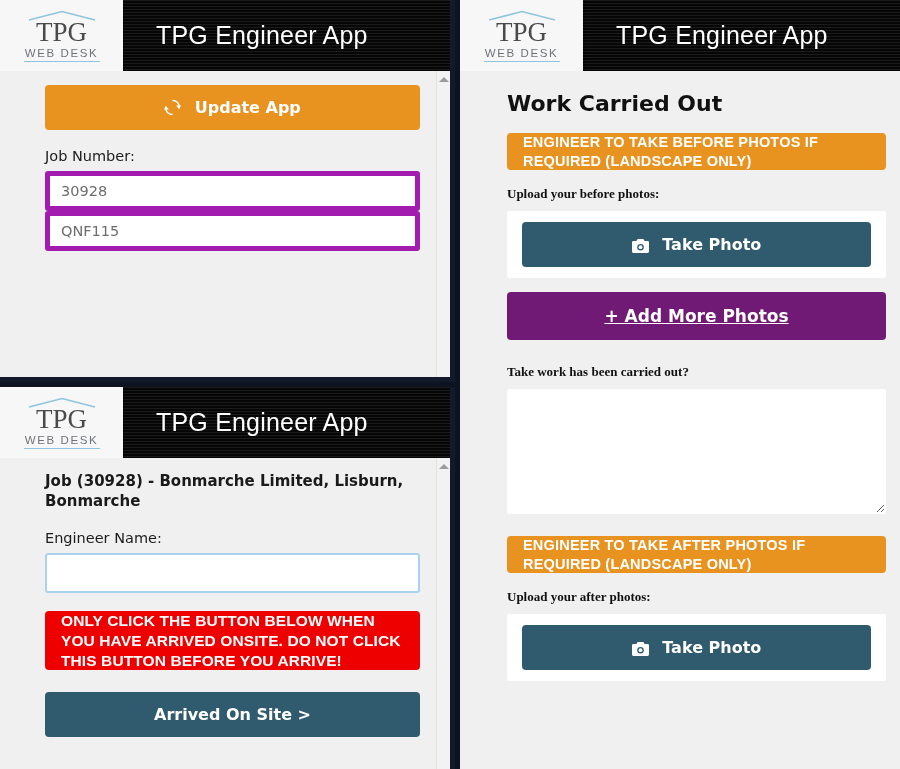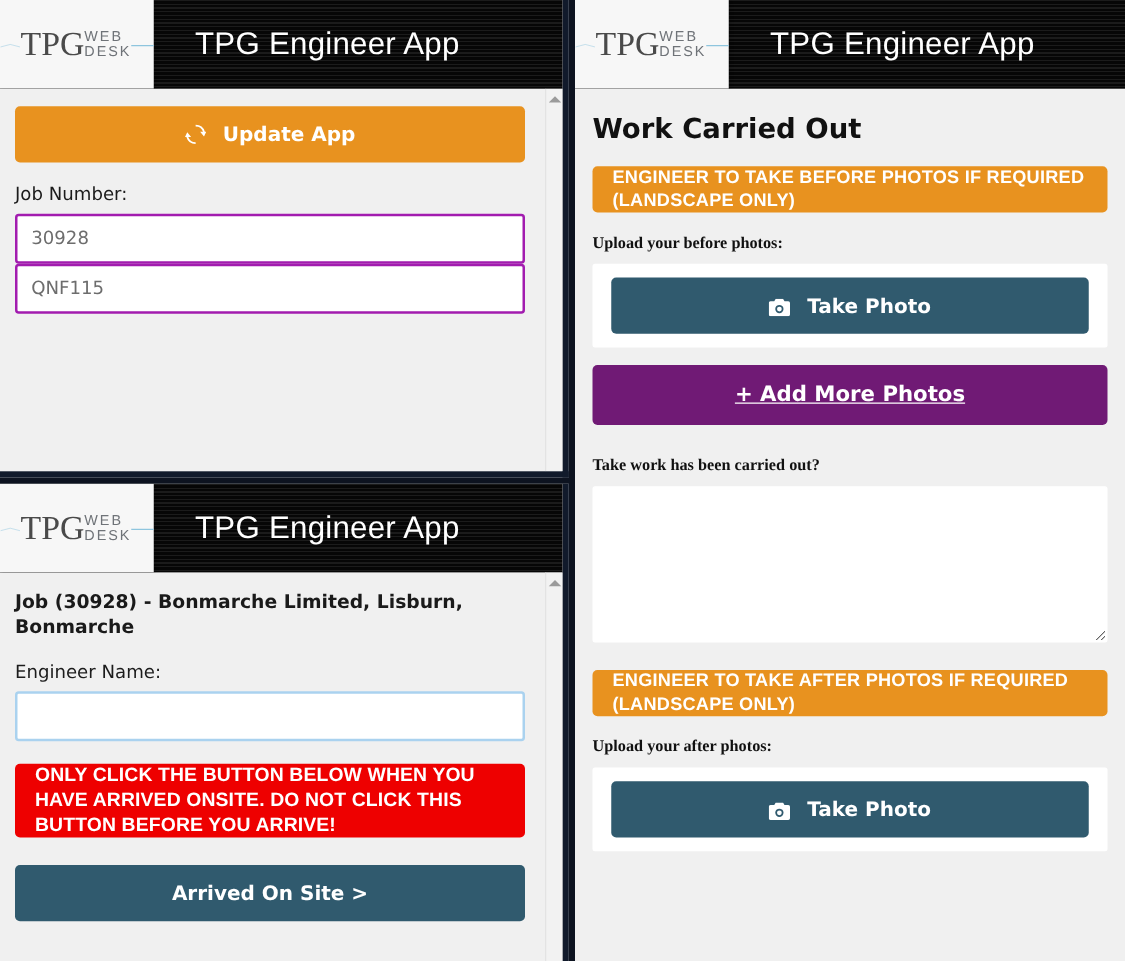--- a/index.html
+++ b/index.html
@@ -39,21 +39,21 @@
     align-items: center;
     overflow: hidden;
   }
 
   .logo-box {
     width: 123px;
     height: 71px;
     background: #f7f7f7;
     flex: 0 0 123px;
     display: flex;
-    flex-direction: row;
+    flex-direction: column;
     align-items: center;
     justify-content: center;
     box-shadow: 0 2px 3px rgba(0,0,0,.45);
     position: relative;
     z-index: 2;
   }
   .logo-arc {
     width: 70px;
     height: 11px;
     margin-bottom: -2px;
@@ -89,20 +89,21 @@
     letter-spacing: .2px;
     white-space: nowrap;
   }
 
   .panel-body {
     position: relative;
     background: #f0f0f0;
     padding: 14px 12px 0 12px;
     height: calc(100% - 71px);
     overflow: hidden;
+    margin-left: 33px;
   }
 
   
   .scrollbar {
     position: absolute;
     top: 0;
     right: 0;
     width: 14px;
     height: 100%;
     background: #f2f2f2;
@@ -142,21 +143,21 @@
     font-family: "DejaVu Sans", sans-serif;
     font-size: 14.5px;
     color: #1c1c1c;
     margin: 18px 0 7px 0;
   }
   .text-input {
     display: block;
     width: 100%;
     height: 40px;
     background: #ffffff;
-    border: 2px solid #a21caf;
+    border: 5px solid #a21caf;
     border-radius: 3px;
     padding: 0 11px;
     font-family: "DejaVu Sans", sans-serif;
     font-size: 14.5px;
     color: #6d6d6d;
     outline: none;
   }
   .text-input.focused {
     border: 2px solid #aad2ef;
     color: #333;

